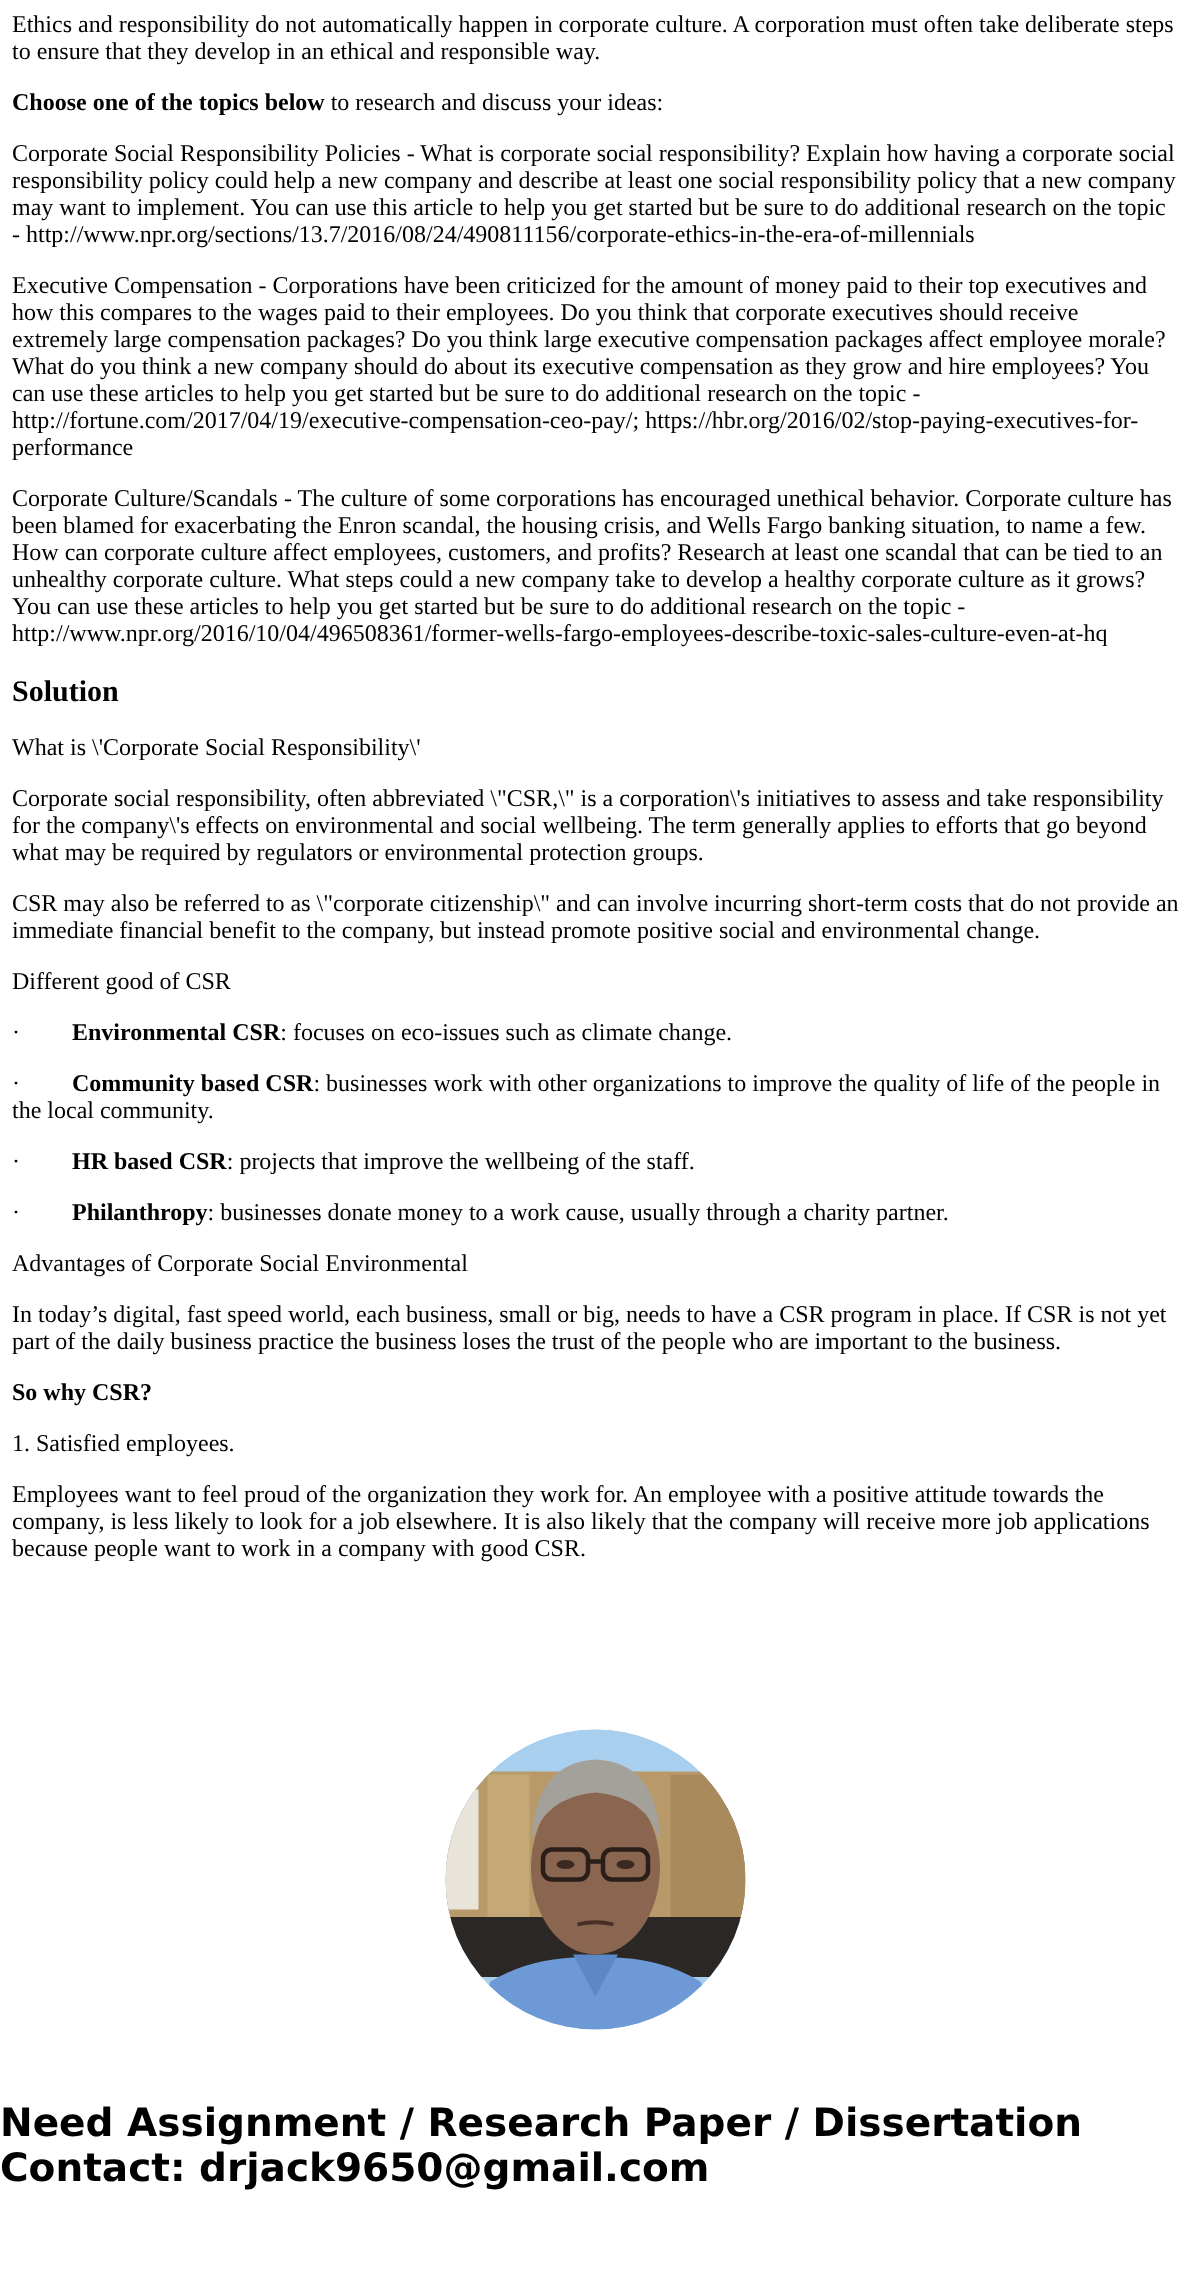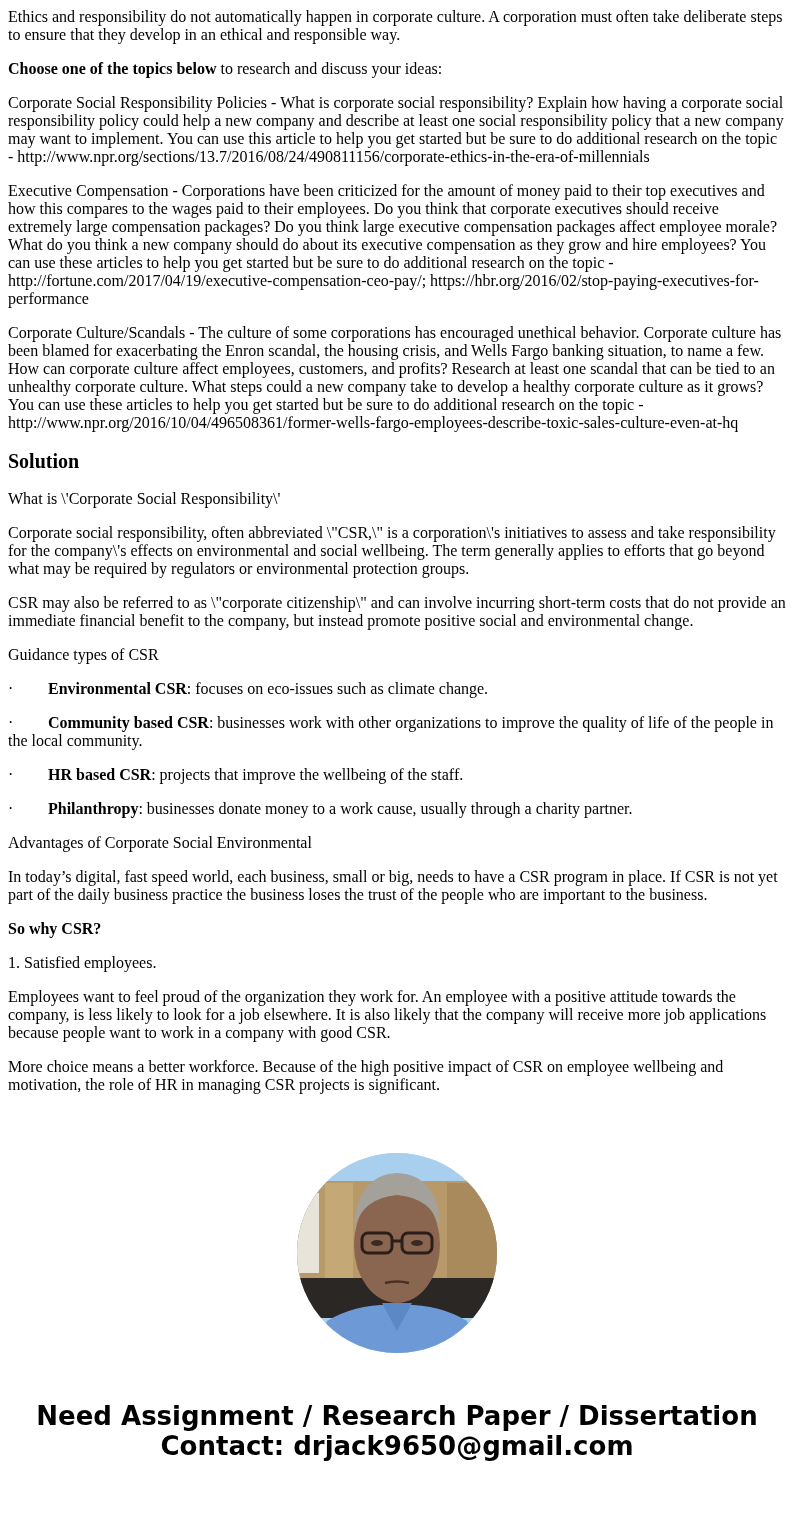--- a/index.html
+++ b/index.html
@@ -50,21 +50,21 @@
       border-radius: 50%;
       overflow: hidden;
       background: #9ec7ea;
     }
     .avatar svg { display: block; }
     .cta {
       position: absolute;
       left: 0;
       top: 279px;
       width: 794px;
-      text-align: center;
+      text-align: left;
       font-family: "DejaVu Sans", sans-serif;
       font-weight: bold;
       font-size: 26px;
       line-height: 30px;
       color: #000000;
     }
     .cta div { margin: 0; }
   </style>
 </head>
 <body>
@@ -73,33 +73,32 @@
   <p>Ethics and responsibility do not automatically happen in corporate culture. A corporation must often take deliberate steps to ensure that they develop in an ethical and responsible way.</p>
   <p><b>Choose one of the topics below</b><span> to research and discuss your ideas:</span></p>
   <p>Corporate Social Responsibility Policies - What is corporate social responsibility? Explain how having a corporate social responsibility policy could help a new company and describe at least one social responsibility policy that a new company may want to implement. You can use this article to help you get started but be sure to do additional research on the topic - http://www.npr.org/sections/13.7/2016/08/24/490811156/corporate-ethics-in-the-era-of-millennials</p>
   <p>Executive Compensation - Corporations have been criticized for the amount of money paid to their top executives and how this compares to the wages paid to their employees. Do you think that corporate executives should receive extremely large compensation packages? Do you think large executive compensation packages affect employee morale? What do you think a new company should do about its executive compensation as they grow and hire employees? You can use these articles to help you get started but be sure to do additional research on the topic - http://fortune.com/2017/04/19/executive-compensation-ceo-pay/; https://hbr.org/2016/02/stop-paying-executives-for-performance</p>
   <p>Corporate Culture/Scandals - The culture of some corporations has encouraged unethical behavior. Corporate culture has been blamed for exacerbating the Enron scandal, the housing crisis, and Wells Fargo banking situation, to name a few. How can corporate culture affect employees, customers, and profits? Research at least one scandal that can be tied to an unhealthy corporate culture. What steps could a new company take to develop a healthy corporate culture as it grows? You can use these articles to help you get started but be sure to do additional research on the topic - http://www.npr.org/2016/10/04/496508361/former-wells-fargo-employees-describe-toxic-sales-culture-even-at-hq</p>
 
   <h3>Solution</h3>
   <p>What is \'Corporate Social Responsibility\'</p>
   <p>Corporate social responsibility, often abbreviated \"CSR,\" is a corporation\'s  initiatives to assess and take responsibility for the company\'s effects on environmental and social wellbeing. The term generally applies to efforts that go beyond what may be required by regulators or environmental protection groups.</p>
   <p>CSR may also be referred to as \"corporate citizenship\" and can involve incurring short-term costs that do not provide an immediate financial benefit to the company, but instead promote positive social and environmental change.</p>
-  <p>Guidance types of CSR</p>
+  <p>Different good of CSR</p>
 
   <p><span class="bullet">·</span><b>Environmental CSR</b><span>: focuses on eco-issues such as climate change.</span></p>
   <p><span class="bullet">·</span><b>Community based CSR</b><span>: businesses work with other organizations to improve the quality of life of the people in the local community.</span></p>
   <p><span class="bullet">·</span><b>HR based CSR</b><span>: projects that improve the wellbeing of the staff.</span></p>
   <p><span class="bullet">·</span><b>Philanthropy</b><span>: businesses donate money to a work cause, usually through a charity partner.</span></p>
 
   <p>Advantages of Corporate Social Environmental</p>
   <p>In today’s digital, fast speed world, each business, small or big, needs to have a CSR program in place. If CSR is not yet part of the daily business practice the business loses the trust of the people who are important to the business.</p>
   <p><b>So why CSR?</b></p>
   <p>1. Satisfied employees.</p>
   <p>Employees want to feel proud of the organization they work for. An employee with a positive attitude towards the company, is less likely to look for a job elsewhere. It is also likely that the company will receive more job applications because people want to work in a company with good CSR.</p>
-  <p>More choice means a better workforce. Because of the high positive impact of CSR on employee wellbeing and motivation, the role of HR in managing CSR projects is significant.</p>
 </div>
 
 <div class="promo">
   <div class="avatar" title="tutor-photo">
     <svg width="200" height="200" viewBox="0 0 200 200">
       <rect x="0" y="0" width="200" height="200" fill="#a9cfee"></rect>
       <rect x="0" y="28" width="200" height="110" fill="#b89a6a"></rect>
       <rect x="0" y="40" width="22" height="80" fill="#e8e4da"></rect>
       <rect x="150" y="30" width="50" height="110" fill="#a88a5c"></rect>
       <rect x="28" y="30" width="28" height="105" fill="#c4a876"></rect>

